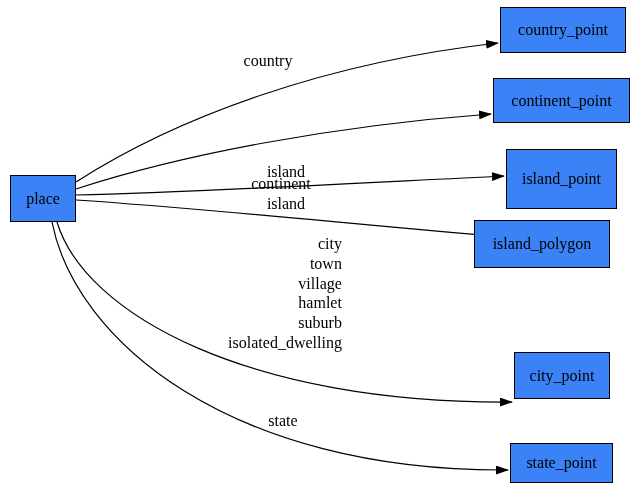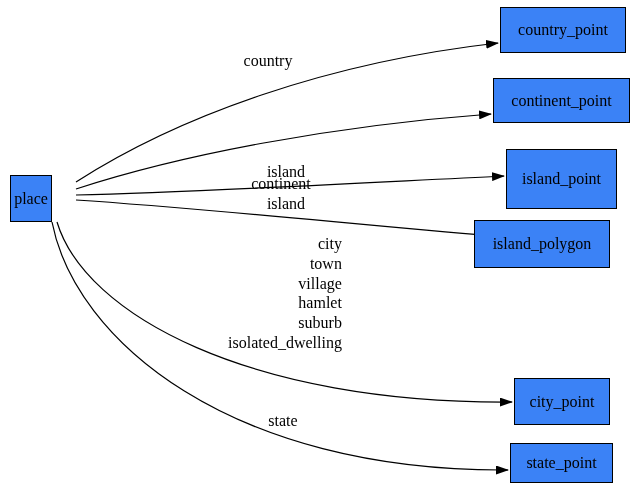--- a/index.html
+++ b/index.html
@@ -68,31 +68,31 @@
       </marker>
     </defs>
     <path class="edge" d="M76,182 C 180,115 330,62 498,43" marker-end="url(#arrow)"></path>
     <path class="edge" d="M76,189 C 180,155 330,126 491,114" marker-end="url(#arrow)"></path>
     <path class="edge" d="M76,195 C 200,192 360,183 504,176" marker-end="url(#arrow)"></path>
     <path class="edge" d="M76,200 C 200,208 350,224 492,236" marker-end="url(#arrow)"></path>
     <path class="edge" d="M57,222 C 85,315 250,404 512,402" marker-end="url(#arrow)"></path>
     <path class="edge" d="M52,222 C 75,340 230,472 508,470" marker-end="url(#arrow)"></path>
   </svg>
 
-  <div class="node" style="left:10px; top:175px; width:42px; height:47px;text-align:center;">place</div>
+  <div class="node" style="left:10px; top:175px; width:66px; height:47px;text-align:center;">place</div>
 
   <div class="node" style="left:500px; top:7px; width:126px; height:46px;">country_point</div>
 
   <div class="node" style="left:493px; top:78px; width:137px; height:45px;">continent_point</div>
 
   <div class="node" style="left:506px; top:149px; width:111px; height:60px;">island_point</div>
 
   <div class="node" style="left:474px; top:220px; width:136px; height:48px;">island_polygon</div>
 
-  <div class="node" style="left:514px; top:378px; width:96px; height:47px;">city_point</div>
+  <div class="node" style="left:514px; top:352px; width:96px; height:47px;">city_point</div>
 
   <div class="node" style="left:510px; top:443px; width:103px; height:40px;">state_point</div>
 
   <div class="edge-label" style="left:268px; top:61px;">country</div>
 
   <div class="edge-label" style="left:281px; top:136px;margin-top:48px;">continent</div>
 
   <div class="edge-label" style="left:286px; top:172px;">island</div>
 
   <div class="edge-label" style="left:286px; top:204px;">island</div>

